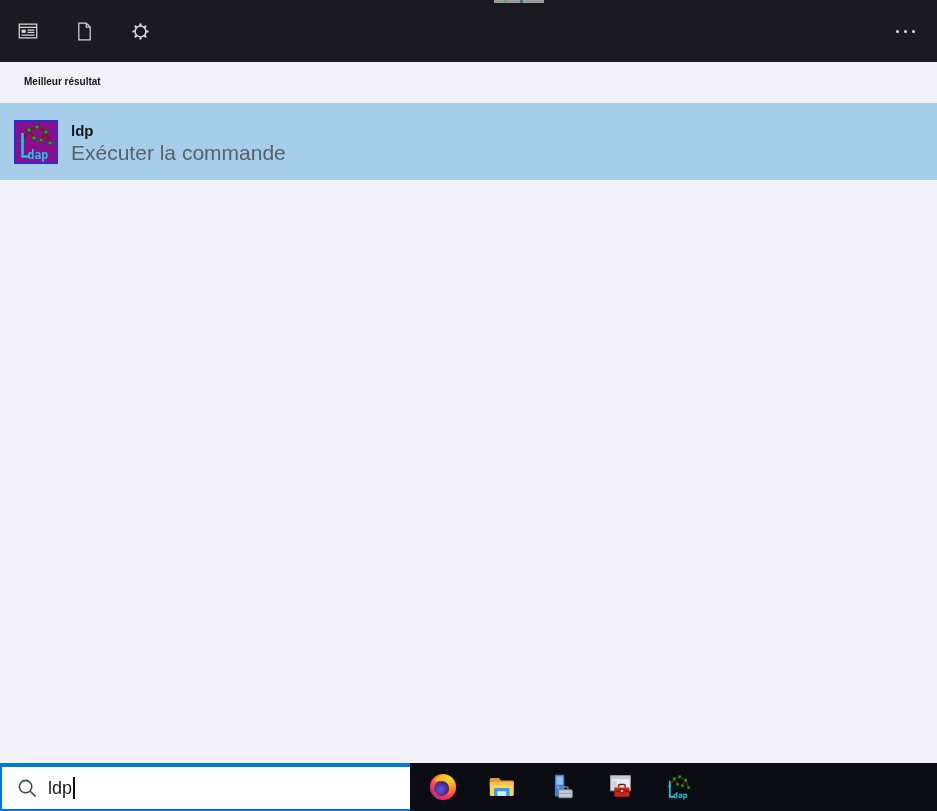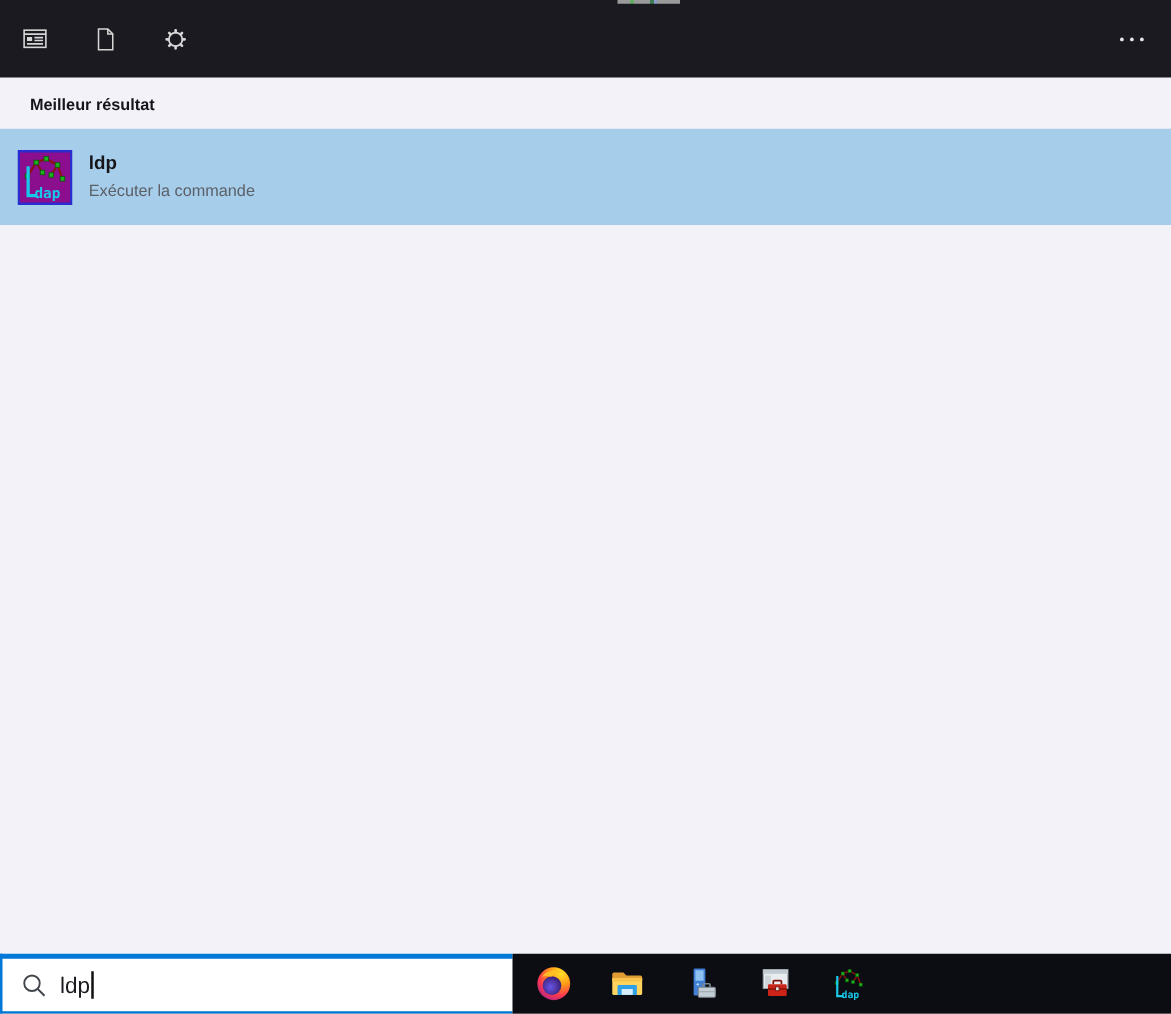--- a/index.html
+++ b/index.html
@@ -16,26 +16,26 @@
                 background:none; border:none; cursor:pointer; }
   .more-btn { background:none; border:none; cursor:pointer; margin-right:14px; height:62px;
               display:flex; align-items:center; padding:0 8px; }
   .dots { display:flex; gap:5px; }
   .dots i { width:3px; height:3px; border-radius:50%; background:#e8e8e8; display:block; }
   
   .sliver { position:absolute; top:0; left:494px; width:50px; height:3px; z-index:5;
             background:linear-gradient(90deg,#9a9a9a 0 10px,#5fae64 10px 13px,#9a9a9a 13px 26px,
                        #3e7d52 26px 29px,#8f9bd0 29px 32px,#9a9a9a 32px 50px); }
   
-  .section-title { flex:0 0 41px; padding:14px 0 0 24px; font-size:13px; font-weight:700; color:#141419; }
+  .section-title { flex:0 0 41px; padding:14px 0 0 24px; font-size:10px; font-weight:700; color:#141419; }
   .result-row { flex:0 0 77px; background:#a6cdea; display:flex; align-items:center; padding-left:14px; cursor:pointer; }
   .ldp-badge svg { display:block; }
   .result-text { margin-left:13px; }
   .result-title { font-size:15px; font-weight:700; color:#16161a; line-height:19px; }
-  .result-subtitle { font-size:13px; color:#5b6067; line-height:19px; margin-top:3px; }
+  .result-subtitle { font-size:21px; color:#5b6067; line-height:19px; margin-top:3px; }
   .spacer { flex:1 1 auto; }
   
   .bottombar { flex:0 0 48px; display:flex; }
   .searchbox { width:410px; background:#fff; border:2px solid #0078d7; border-top-width:4px; border-right:none;
                display:flex; align-items:center; padding-left:15px; cursor:text; }
   .query { margin-left:10px; font-size:18px; color:#1b1b1f; }
   .caret { width:2px; height:22px; background:#111; margin-left:1px; }
   .taskbar { flex:1; background:#0c0d12; display:flex; align-items:center; padding-left:18px; gap:29px; }
   .task-btn { width:30px; height:30px; border:none; background:none; padding:0; cursor:pointer; }
   .task-btn svg { display:block; }

